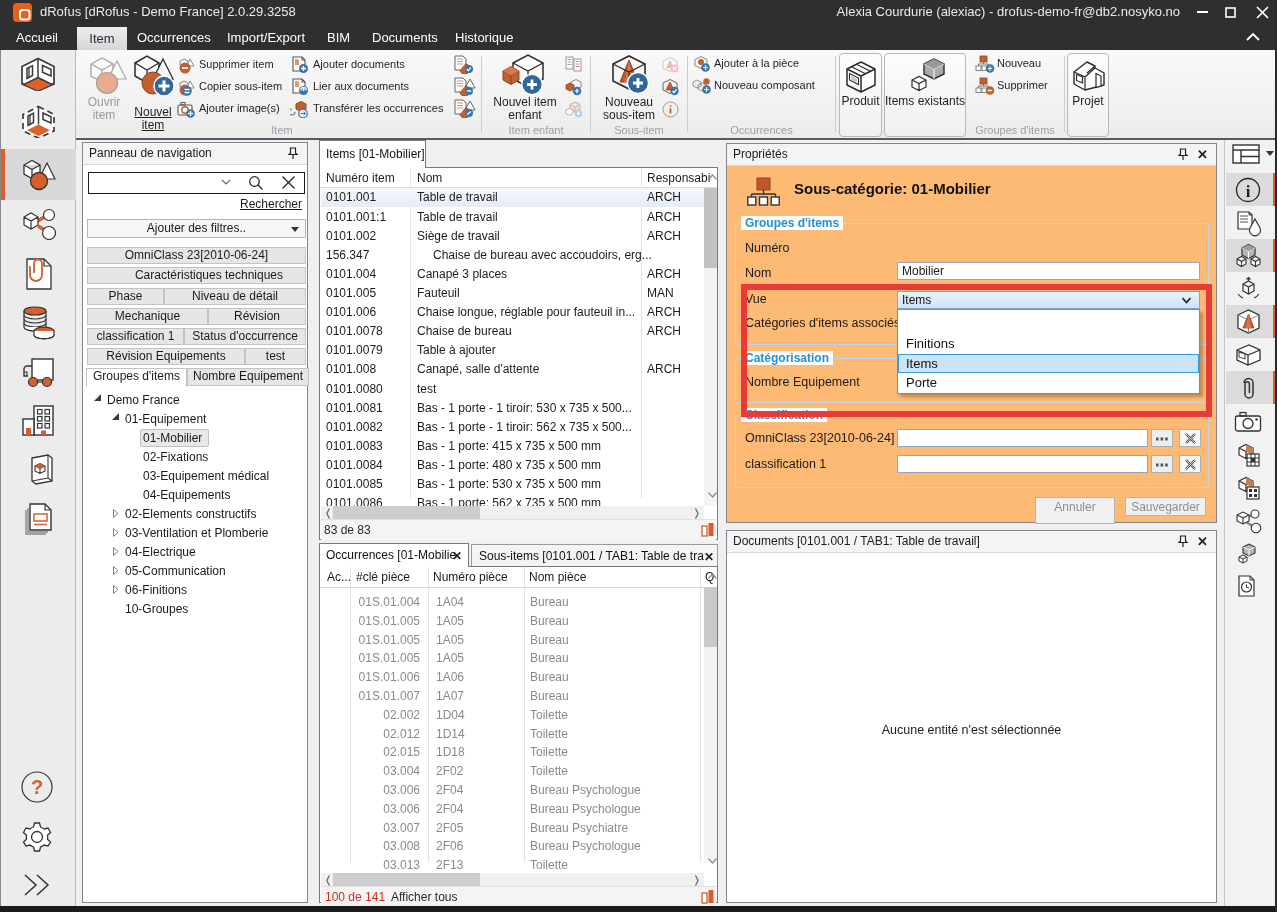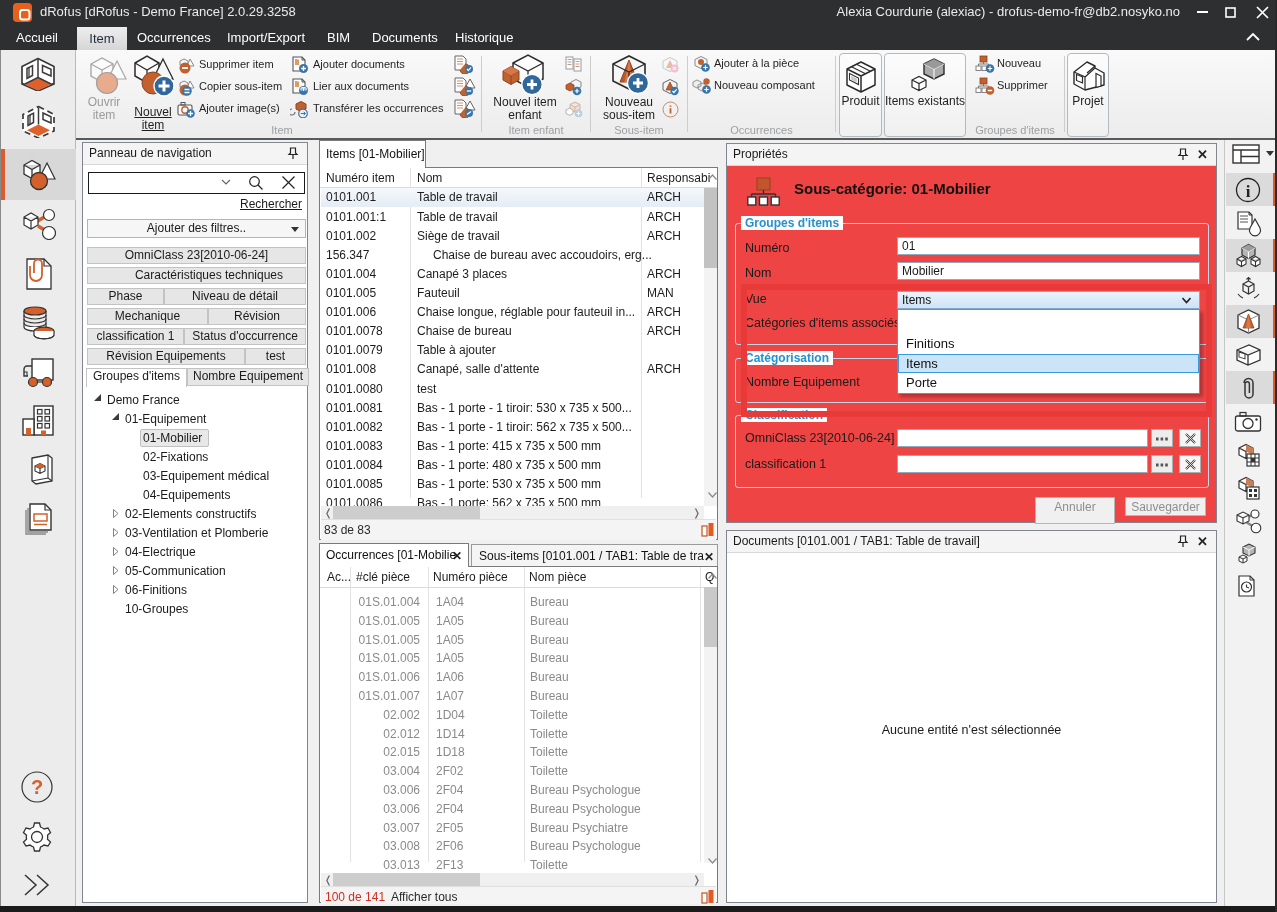--- a/index.html
+++ b/index.html
@@ -641,40 +641,39 @@
       <div class="abs" style="left:4px;top:3px;font-size:12px;color:#d22d1e;">100 de 141</div>
       <div class="abs" style="left:70px;top:3px;font-size:12px;color:#2a2a2a;">Afficher tous</div>
       <svg class="abs" style="right:1px;top:2px" width="14" height="15" viewBox="0 0 14 15">
             <rect x="1" y="4" width="5" height="10" fill="#fff" stroke="#c2551f" stroke-width="1.2"></rect>
             <rect x="7.5" y="1" width="5" height="13" fill="#e05b25"></rect>
           </svg>
     </div>
   </div>
 </div>
 
-<div class="panel" id="propspanel" style="left:726px;top:143px;width:491px;height:380px;background:#ef4444;">
+<div class="panel" id="propspanel" style="left:726px;top:143px;width:491px;height:380px;background:#fdba74;">
   <div class="phead">Propriétés</div>
   <svg class="pin" style="right:27px;" width="11" height="13" viewBox="0 0 11 13">
         <path d="M3,1 L8,1 L8,6 L9.5,7.5 L1.5,7.5 L3,6 Z M5.5,7.5 L5.5,12" fill="none" stroke="#222" stroke-width="1.2"></path>
       </svg>
   <div class="xbtn" style="right:8px;">✕</div>
 
   <svg class="abs" style="left:20px;top:33px" width="34" height="32" viewBox="0 0 34 32">
     <rect x="10" y="1" width="13" height="12" fill="#c2552b" stroke="#8c4520" stroke-width="1"></rect>
     <path d="M16.5,13 L16.5,17 M4.5,17 L28.5,17 M4.5,17 L4.5,20 M28.5,17 L28.5,20" fill="none" stroke="#333" stroke-width="1.4"></path>
     <rect x="0.8" y="20" width="8" height="8" fill="#fff" stroke="#333" stroke-width="1.4"></rect>
     <rect x="12.5" y="20" width="8" height="8" fill="#fff" stroke="#333" stroke-width="1.4"></rect>
     <rect x="24.2" y="20" width="8" height="8" fill="#fff" stroke="#333" stroke-width="1.4"></rect>
   </svg>
   <div class="abs" style="left:67px;top:36px;font-size:15px;font-weight:bold;color:#111;">Sous-catégorie: 01-Mobilier</div>
 
   <div class="gbox" style="left:8px;top:79px;width:474px;height:122px;"></div>
   <div class="glabel" style="left:14px;top:72px;">Groupes d'items</div>
   <div class="plabel" style="left:18px;top:97px;">Numéro</div>
-  <div class="pinput" style="left:170px;top:93px;width:303px;height:18px;">01</div>
   <div class="plabel" style="left:18px;top:122px;">Nom</div>
   <div class="pinput" style="left:170px;top:118px;width:303px;height:18px;">Mobilier</div>
   <div class="plabel" style="left:18px;top:148px;">Vue</div>
   <div class="plabel" style="left:18px;top:172px;">Catégories d'items associés</div>
 
   <div class="gbox" style="left:8px;top:214px;width:474px;height:45px;"></div>
   <div class="glabel" style="left:14px;top:207px;">Catégorisation</div>
   <div class="plabel" style="left:18px;top:231px;">Nombre Equipement</div>
   <div class="pbtn" style="left:424px;top:228px;width:22px;height:18px;"><svg width="12" height="4" viewBox="0 0 12 4" style="margin-top:6px">
           <rect x="0" y="0.5" width="2.6" height="3" fill="#555"></rect>

